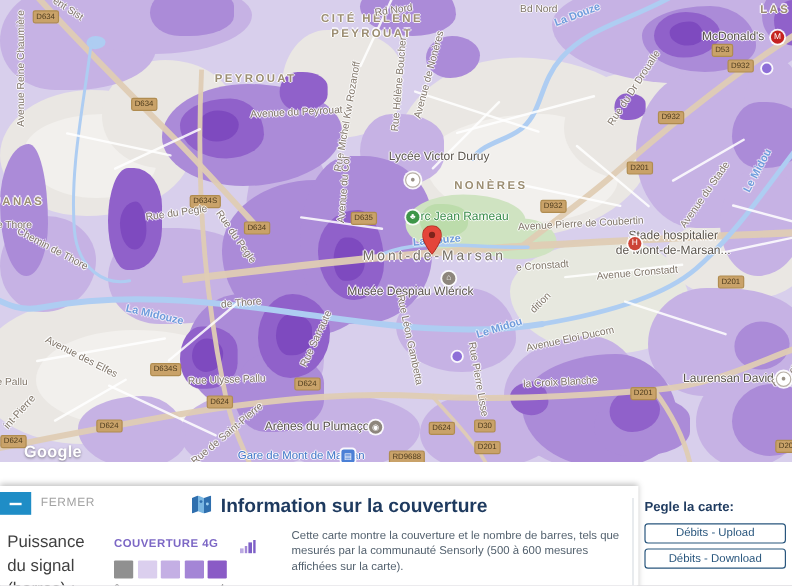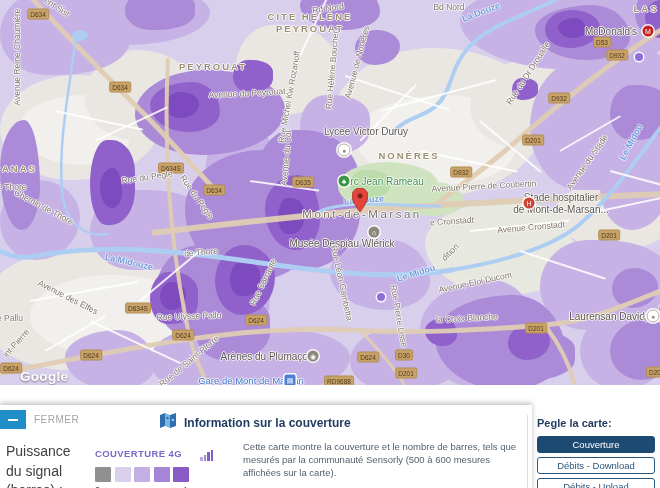--- a/index.html
+++ b/index.html
@@ -62,21 +62,21 @@
   #legend-title{font-size:9.5px;font-weight:bold;color:#7c67c5;letter-spacing:.4px;
                 display:inline-block;}
   #legend-bars{display:inline-flex;align-items:flex-end;gap:1px;margin-left:14px;
                height:11px;vertical-align:bottom;}
   #legend-bars span{width:2.5px;background:#7d5fc7;display:block;}
   #swatches{display:flex;gap:3.5px;margin-top:6px;}
   .swatch{width:16px;height:15px;border-radius:1px;}
   #legend-minmax{display:flex;justify-content:space-between;width:92px;
                  margin-top:3px;font-size:9px;color:#444;}
   #info-head{position:absolute;left:160px;top:8px;display:flex;align-items:center;gap:8px;}
-  #info-title{font-size:12px;font-weight:bold;color:#1e3a5f;text-align:center;}
+  #info-title{font-size:16px;font-weight:bold;color:#1e3a5f;text-align:center;}
   #info-body{position:absolute;left:243px;top:36px;width:274px;font-size:9.5px;
              color:#53616e;line-height:1.35;}
   #divider{position:absolute;left:527px;top:10px;width:1px;height:85px;background:#d9dee3;}
   #sidebar{position:absolute;left:537px;top:12px;width:118px;}
   #sidebar-title{font-size:11px;font-weight:bold;color:#1e3a5f;margin-bottom:7px;}
   .side-btn{display:block;width:118px;height:17px;margin-bottom:4px;font-size:9.5px;
             border-radius:3px;border:1px solid #29567d;background:#fff;color:#29567d;
             cursor:pointer;font-family:"Liberation Sans",sans-serif;padding:0;}
   .side-btn.active{background:#1d4a73;border-color:#1d4a73;color:#fff;}
 </style>
@@ -330,19 +330,18 @@
 
     <div id="info-body">
       <div>Cette carte montre la couverture et le nombre de barres, tels que mesurés par la communauté Sensorly (500 à 600 mesures affichées sur la carte).</div>
     </div>
 
     <div id="divider"></div>
 
     <div id="sidebar">
       <div id="sidebar-title">Pegle la carte:</div>
       <div id="sidebar-buttons">
-          <button class="side-btn active">Couverture</button>
+          <button class="side-btn">Débits - Upload</button>
           <button class="side-btn">Débits - Download</button>
-          <button class="side-btn">Débits - Upload</button>
         </div>
     </div>
   </div>
 </div>
 
 </body></html>

